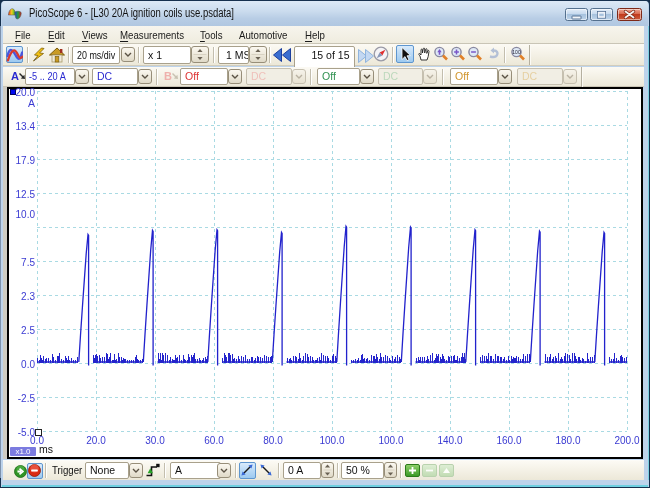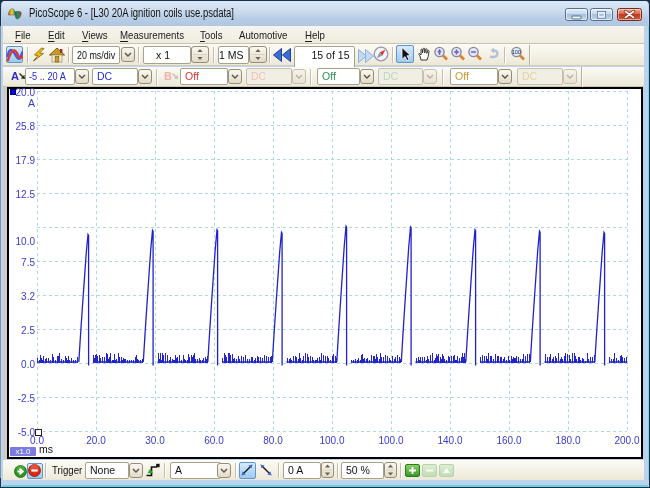--- a/index.html
+++ b/index.html
@@ -85,29 +85,29 @@
 <rect x="3" y="8" width="10" height="7" fill="#efeadb" stroke="#a89868" stroke-width="0.8"></rect>
 <rect x="6.2" y="9.5" width="3.6" height="5.5" fill="#c99b25" stroke="#7d5f10" stroke-width="0.7"></rect>
   </svg>
 <div class="sep" style="left:68px;top:47px;height:16px"></div>
 <div class="field" style="left:72px;top:46px;width:48px;height:18px;color:#111;line-height:16px;padding-left:4px;font-size:10.5px;text-align:left"><span style="display:inline-block;transform:scaleX(0.85);transform-origin:0 50%">20 ms/div</span></div>
 <div class="cbtn" style="left:121px;top:47px;width:14px;height:15px;"></div>
 <svg class="abs" style="left:121px;top:47px" width="14" height="15" viewBox="0 0 14 15">
     <path d="M4.0,6.0 L7.0,9.0 L10.0,6.0" fill="none" stroke="#5a5244" stroke-width="1.4"></path>
   </svg>
 <div class="sep" style="left:138px;top:47px;height:16px"></div>
-<div class="field" style="left:143px;top:46px;width:48px;height:18px;color:#111;line-height:16px;padding-left:12px;font-size:10.5px;text-align:left">x 1</div>
+<div class="field" style="left:143px;top:46px;width:48px;height:18px;color:#111;line-height:16px;padding-left:4px;font-size:10.5px;text-align:left">x 1</div>
 <div class="cbtn" style="left:191px;top:46px;width:18px;height:17px"></div>
 <svg class="abs" style="left:191px;top:46px" width="18" height="17" viewBox="0 0 18 17">
     <line x1="2.5" y1="8.5" x2="15.5" y2="8.5" stroke="#d8d2c2" stroke-width="1"></line>
     <polygon points="6.4,5.9 11.6,5.9 9.0,2.9000000000000004" fill="#6a6254"></polygon>
     <polygon points="6.4,11.1 11.6,11.1 9.0,14.1" fill="#6a6254"></polygon>
   </svg>
 <div class="sep" style="left:213px;top:47px;height:16px"></div>
-<div class="field" style="left:218px;top:46px;width:31px;height:18px;color:#111;line-height:16px;padding-left:0;font-size:10.5px;text-align:left">1 MS</div>
+<div class="field" style="left:218px;top:46px;width:31px;height:18px;color:#111;line-height:16px;padding-left:7px;font-size:10.5px;text-align:left">1 MS</div>
 <div class="cbtn" style="left:249px;top:46px;width:18px;height:17px"></div>
 <svg class="abs" style="left:249px;top:46px" width="18" height="17" viewBox="0 0 18 17">
     <line x1="2.5" y1="8.5" x2="15.5" y2="8.5" stroke="#d8d2c2" stroke-width="1"></line>
     <polygon points="6.4,5.9 11.6,5.9 9.0,2.9000000000000004" fill="#6a6254"></polygon>
     <polygon points="6.4,11.1 11.6,11.1 9.0,14.1" fill="#6a6254"></polygon>
   </svg>
 <div class="sep" style="left:269px;top:47px;height:16px"></div>
 <svg class="abs" style="left:272px;top:47px" width="20" height="16" viewBox="0 0 20 16">
     <polygon points="9.5,1.5 1.5,8 9.5,14.5" fill="#3a6ed0" stroke="#1c3f9e" stroke-width="1"></polygon>
 <polygon points="18.5,1.5 10.5,8 18.5,14.5" fill="#3a6ed0" stroke="#1c3f9e" stroke-width="1"></polygon>
@@ -241,26 +241,26 @@
       <line x1="37" y1="397" x2="627" y2="397"></line>
       <line x1="37" y1="431" x2="627" y2="431"></line>
     </g>
     <g fill="none">
       <path d="M37.0 362.0H78.0M93.0 362.0H142.5M157.5 362.0H207.0M222.0 362.0H271.5M286.5 362.0H336.0M351.0 362.0H400.5M415.5 362.0H465.0M480.0 362.0H529.5M544.5 362.0H594.0M609.0 362.0H627.0" stroke="#2222cc" stroke-width="1.7"></path>
       <path d="M37.5 362.8V358.4M39.5 362.8V360.2M40.5 362.8V355.4M41.5 362.8V358.4M42.5 362.8V359.5M43.5 362.8V356.0M45.5 362.8V359.3M46.5 362.8V357.9M48.5 362.8V358.0M50.5 362.8V359.7M52.5 362.8V353.6M53.5 362.8V356.6M55.5 362.8V359.9M57.5 362.8V356.0M58.5 362.8V355.8M59.5 362.8V352.9M61.5 362.8V359.2M63.5 362.8V359.8M65.5 362.8V356.1M66.5 362.8V357.9M67.5 362.8V359.7M68.5 362.8V355.6M69.5 362.8V360.4M71.5 362.8V358.3M73.5 362.8V359.5M75.5 362.8V360.2M77.5 362.8V357.0M93.5 362.8V355.0M94.5 362.8V358.2M95.5 362.8V354.6M96.5 362.8V354.0M97.5 362.8V356.4M99.5 362.8V355.1M100.5 362.8V358.1M102.5 362.8V357.3M104.5 362.8V356.9M106.5 362.8V353.2M107.5 362.8V354.3M108.5 362.8V359.0M109.5 362.8V356.8M110.5 362.8V352.9M112.5 362.8V360.0M113.5 362.8V359.5M114.5 362.8V353.7M115.5 362.8V359.5M116.5 362.8V358.8M118.5 362.8V352.8M119.5 362.8V357.1M121.5 362.8V356.7M122.5 362.8V360.4M123.5 362.8V357.7M124.5 362.8V359.1M125.5 362.8V358.7M127.5 362.8V360.0M129.5 362.8V360.2M131.5 362.8V359.6M133.5 362.8V360.3M135.5 362.8V357.1M136.5 362.8V355.1M137.5 362.8V359.0M138.5 362.8V360.1M140.5 362.8V360.1M142.5 362.8V358.7M158.0 362.8V352.9M159.0 362.8V358.5M160.0 362.8V352.8M161.0 362.8V359.5M162.0 362.8V352.8M163.0 362.8V355.1M165.0 362.8V353.1M167.0 362.8V355.1M169.0 362.8V359.9M170.0 362.8V356.6M172.0 362.8V359.3M173.0 362.8V359.5M174.0 362.8V360.4M175.0 362.8V355.2M176.0 362.8V358.4M177.0 362.8V356.5M179.0 362.8V354.5M181.0 362.8V359.7M183.0 362.8V355.2M184.0 362.8V359.3M185.0 362.8V360.1M187.0 362.8V359.8M188.0 362.8V354.1M189.0 362.8V356.6M191.0 362.8V355.0M192.0 362.8V356.6M193.0 362.8V354.7M194.0 362.8V353.2M195.0 362.8V359.3M197.0 362.8V359.2M199.0 362.8V357.6M200.0 362.8V359.7M202.0 362.8V359.8M203.0 362.8V357.6M205.0 362.8V357.0M206.0 362.8V358.6M207.0 362.8V355.6M222.5 362.8V358.4M224.5 362.8V353.1M225.5 362.8V354.5M226.5 362.8V357.3M228.5 362.8V353.2M229.5 362.8V352.7M230.5 362.8V354.9M232.5 362.8V354.0M233.5 362.8V358.9M234.5 362.8V358.4M236.5 362.8V358.9M238.5 362.8V355.6M239.5 362.8V359.2M241.5 362.8V355.5M243.5 362.8V356.7M245.5 362.8V354.7M247.5 362.8V358.6M249.5 362.8V359.3M251.5 362.8V357.4M252.5 362.8V356.5M254.5 362.8V359.6M255.5 362.8V358.3M257.5 362.8V356.2M258.5 362.8V357.4M260.5 362.8V357.4M262.5 362.8V357.8M264.5 362.8V355.3M266.5 362.8V355.6M268.5 362.8V357.0M270.5 362.8V357.0M271.5 362.8V355.7M287.0 362.8V357.5M289.0 362.8V358.6M290.0 362.8V357.7M291.0 362.8V360.4M293.0 362.8V355.8M295.0 362.8V356.3M296.0 362.8V357.2M298.0 362.8V359.2M299.0 362.8V352.9M300.0 362.8V357.7M302.0 362.8V360.0M303.0 362.8V355.7M305.0 362.8V352.9M307.0 362.8V353.7M308.0 362.8V356.8M310.0 362.8V355.6M312.0 362.8V356.7M313.0 362.8V360.3M315.0 362.8V359.8M316.0 362.8V360.0M317.0 362.8V358.3M319.0 362.8V356.9M320.0 362.8V359.7M321.0 362.8V353.2M323.0 362.8V355.2M325.0 362.8V355.5M327.0 362.8V355.9M328.0 362.8V357.5M330.0 362.8V359.8M332.0 362.8V355.6M333.0 362.8V353.7M335.0 362.8V356.2M336.0 362.8V358.0M351.5 362.8V360.0M353.5 362.8V359.8M355.5 362.8V358.6M357.5 362.8V360.3M358.5 362.8V358.3M360.5 362.8V360.4M361.5 362.8V355.2M362.5 362.8V353.5M363.5 362.8V359.2M364.5 362.8V357.6M366.5 362.8V359.3M367.5 362.8V357.9M369.5 362.8V360.4M371.5 362.8V355.3M373.5 362.8V356.0M374.5 362.8V355.6M375.5 362.8V359.0M376.5 362.8V353.6M377.5 362.8V357.0M379.5 362.8V359.2M380.5 362.8V353.0M381.5 362.8V357.2M383.5 362.8V357.0M385.5 362.8V355.3M387.5 362.8V355.6M389.5 362.8V357.6M390.5 362.8V359.6M392.5 362.8V356.2M394.5 362.8V358.8M395.5 362.8V357.3M397.5 362.8V355.4M399.5 362.8V356.7M400.5 362.8V359.1M416.0 362.8V357.7M418.0 362.8V356.8M419.0 362.8V360.1M420.0 362.8V356.5M422.0 362.8V357.3M424.0 362.8V356.9M426.0 362.8V360.3M427.0 362.8V355.9M428.0 362.8V359.0M430.0 362.8V355.1M432.0 362.8V353.0M434.0 362.8V360.1M435.0 362.8V358.1M436.0 362.8V353.7M437.0 362.8V355.9M438.0 362.8V353.6M440.0 362.8V357.3M441.0 362.8V358.8M442.0 362.8V354.0M443.0 362.8V356.1M444.0 362.8V359.4M446.0 362.8V360.0M448.0 362.8V355.7M449.0 362.8V357.2M451.0 362.8V356.4M453.0 362.8V356.3M454.0 362.8V354.5M455.0 362.8V360.3M456.0 362.8V360.3M457.0 362.8V356.1M459.0 362.8V357.7M461.0 362.8V356.9M462.0 362.8V353.1M463.0 362.8V356.6M464.0 362.8V353.0M465.0 362.8V358.9M480.5 362.8V356.9M482.5 362.8V355.2M484.5 362.8V356.4M486.5 362.8V356.4M487.5 362.8V358.6M488.5 362.8V353.4M490.5 362.8V355.8M491.5 362.8V356.2M493.5 362.8V359.3M495.5 362.8V353.9M497.5 362.8V356.2M498.5 362.8V356.1M500.5 362.8V357.1M501.5 362.8V357.4M503.5 362.8V359.0M504.5 362.8V356.6M506.5 362.8V359.5M508.5 362.8V355.8M509.5 362.8V360.2M511.5 362.8V356.1M512.5 362.8V359.2M513.5 362.8V357.4M514.5 362.8V358.2M515.5 362.8V358.1M516.5 362.8V356.0M518.5 362.8V356.8M520.5 362.8V359.4M522.5 362.8V359.3M523.5 362.8V354.3M525.5 362.8V355.7M527.5 362.8V354.3M529.5 362.8V353.6M545.0 362.8V353.9M547.0 362.8V356.6M549.0 362.8V357.4M550.0 362.8V354.4M552.0 362.8V358.9M553.0 362.8V356.8M555.0 362.8V356.2M556.0 362.8V358.4M558.0 362.8V352.9M560.0 362.8V358.7M561.0 362.8V357.1M562.0 362.8V358.9M564.0 362.8V356.1M565.0 362.8V353.0M567.0 362.8V353.5M569.0 362.8V354.9M570.0 362.8V359.1M572.0 362.8V353.2M574.0 362.8V353.2M575.0 362.8V356.1M576.0 362.8V358.9M578.0 362.8V357.0M579.0 362.8V356.5M580.0 362.8V360.3M582.0 362.8V357.7M583.0 362.8V359.2M585.0 362.8V360.5M587.0 362.8V353.4M588.0 362.8V358.6M590.0 362.8V357.0M592.0 362.8V357.4M594.0 362.8V354.7M609.5 362.8V356.5M611.5 362.8V358.8M613.5 362.8V359.4M614.5 362.8V353.2M616.5 362.8V357.7M618.5 362.8V360.1M620.5 362.8V356.0M621.5 362.8V355.3M622.5 362.8V357.0M624.5 362.8V358.2M626.5 362.8V357.0" stroke="#2424cc" stroke-width="1" shape-rendering="crispEdges"></path>
       <path d="M78.8 362.0L80.5 335.2L82.4 307.2L84.3 280.4L86.2 253.6L88.0 234.5L88.6 235.5V365.5M143.3 362.0L145.0 334.4L146.9 305.4L148.8 277.8L150.7 250.1L152.5 230.4L153.1 231.4V365.5M207.8 362.0L209.5 334.2L211.4 305.1L213.3 277.3L215.2 249.6L217.0 229.7L217.6 230.7V365.5M272.3 362.0L274.0 334.8L275.9 306.3L277.8 279.1L279.7 251.9L281.5 232.4L282.1 233.4V365.5M336.8 362.0L338.5 333.5L340.4 303.7L342.3 275.2L344.2 246.7L346.0 226.3L346.6 227.3V365.5M401.3 362.0L403.0 333.6L404.9 303.9L406.8 275.6L408.7 247.2L410.5 227.0L411.1 228.0V365.5M465.8 362.0L467.5 334.2L469.4 305.1L471.3 277.3L473.2 249.6L475.0 229.7L475.6 230.7V365.5M530.3 362.0L532.0 334.5L533.9 305.7L535.8 278.2L537.7 250.7L539.5 231.1L540.1 232.1V365.5M594.8 362.0L596.5 334.8L598.4 306.3L600.3 279.1L602.2 251.9L604.0 232.4L604.6 233.4V365.5" stroke="#2222cc" stroke-width="1.3"></path>
     </g>
   </svg>
 <div class="ylab" style="left:4px;top:87px">20.0</div>
-<div class="ylab" style="left:4px;top:121px">25.8</div>
+<div class="ylab" style="left:4px;top:121px">13.4</div>
 <div class="ylab" style="left:4px;top:155px">17.9</div>
 <div class="ylab" style="left:4px;top:189px">12.5</div>
-<div class="ylab" style="left:4px;top:236px">10.0</div>
+<div class="ylab" style="left:4px;top:209px">10.0</div>
 <div class="ylab" style="left:4px;top:257px">7.5</div>
-<div class="ylab" style="left:4px;top:291px">3.2</div>
+<div class="ylab" style="left:4px;top:291px">2.3</div>
 <div class="ylab" style="left:4px;top:325px">2.5</div>
 <div class="ylab" style="left:4px;top:359px">0.0</div>
 <div class="ylab" style="left:4px;top:393px">-2.5</div>
 <div class="ylab" style="left:4px;top:427px">-5.0</div>
 <div class="ylab" style="left:4px;top:97px;font-size:10.5px">A</div>
 <div class="xlab" style="left:15px;top:435px">0.0</div>
 <div class="xlab" style="left:74px;top:435px">20.0</div>
 <div class="xlab" style="left:133px;top:435px">30.0</div>
 <div class="xlab" style="left:192px;top:435px">60.0</div>
 <div class="xlab" style="left:251px;top:435px">80.0</div>

